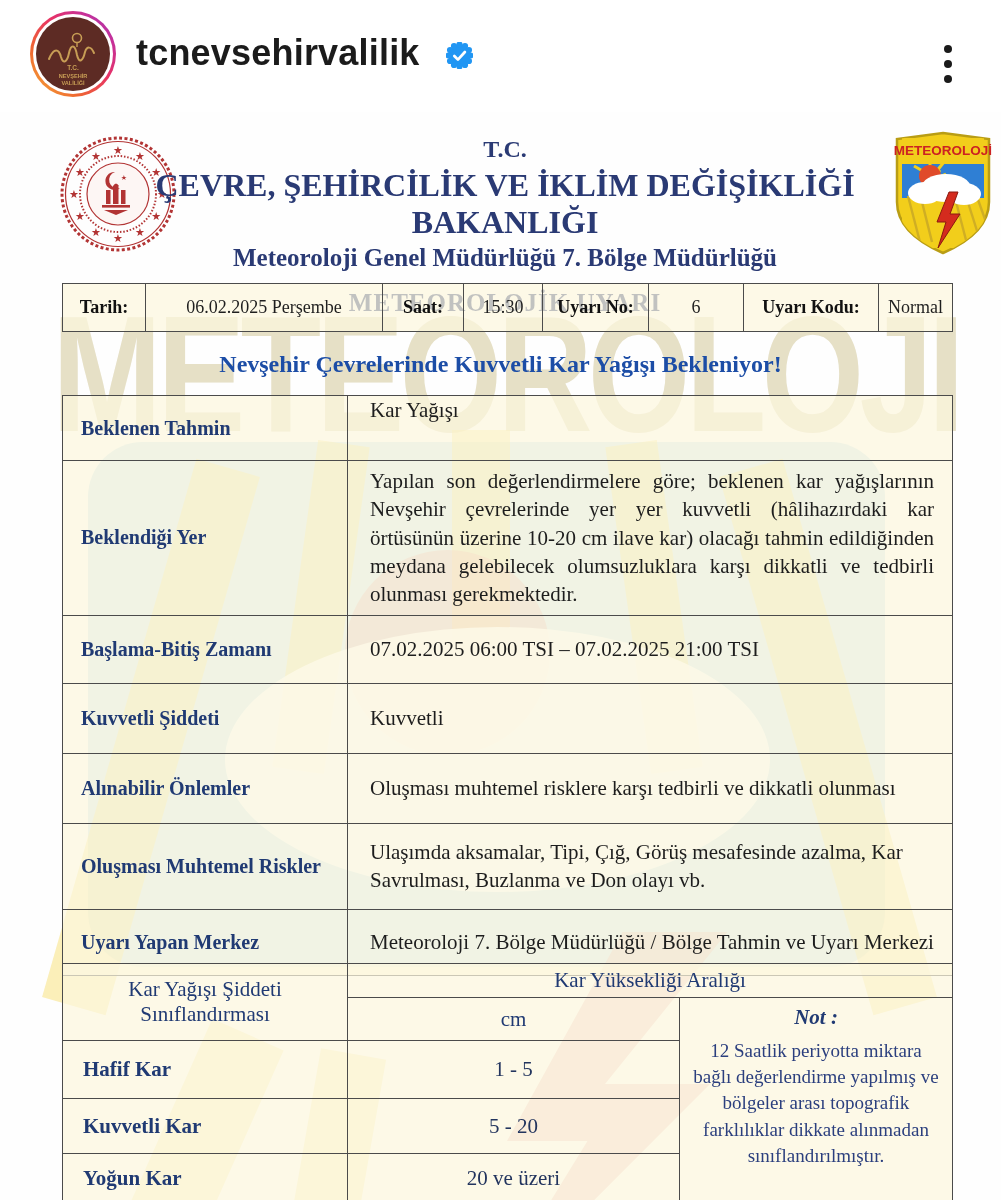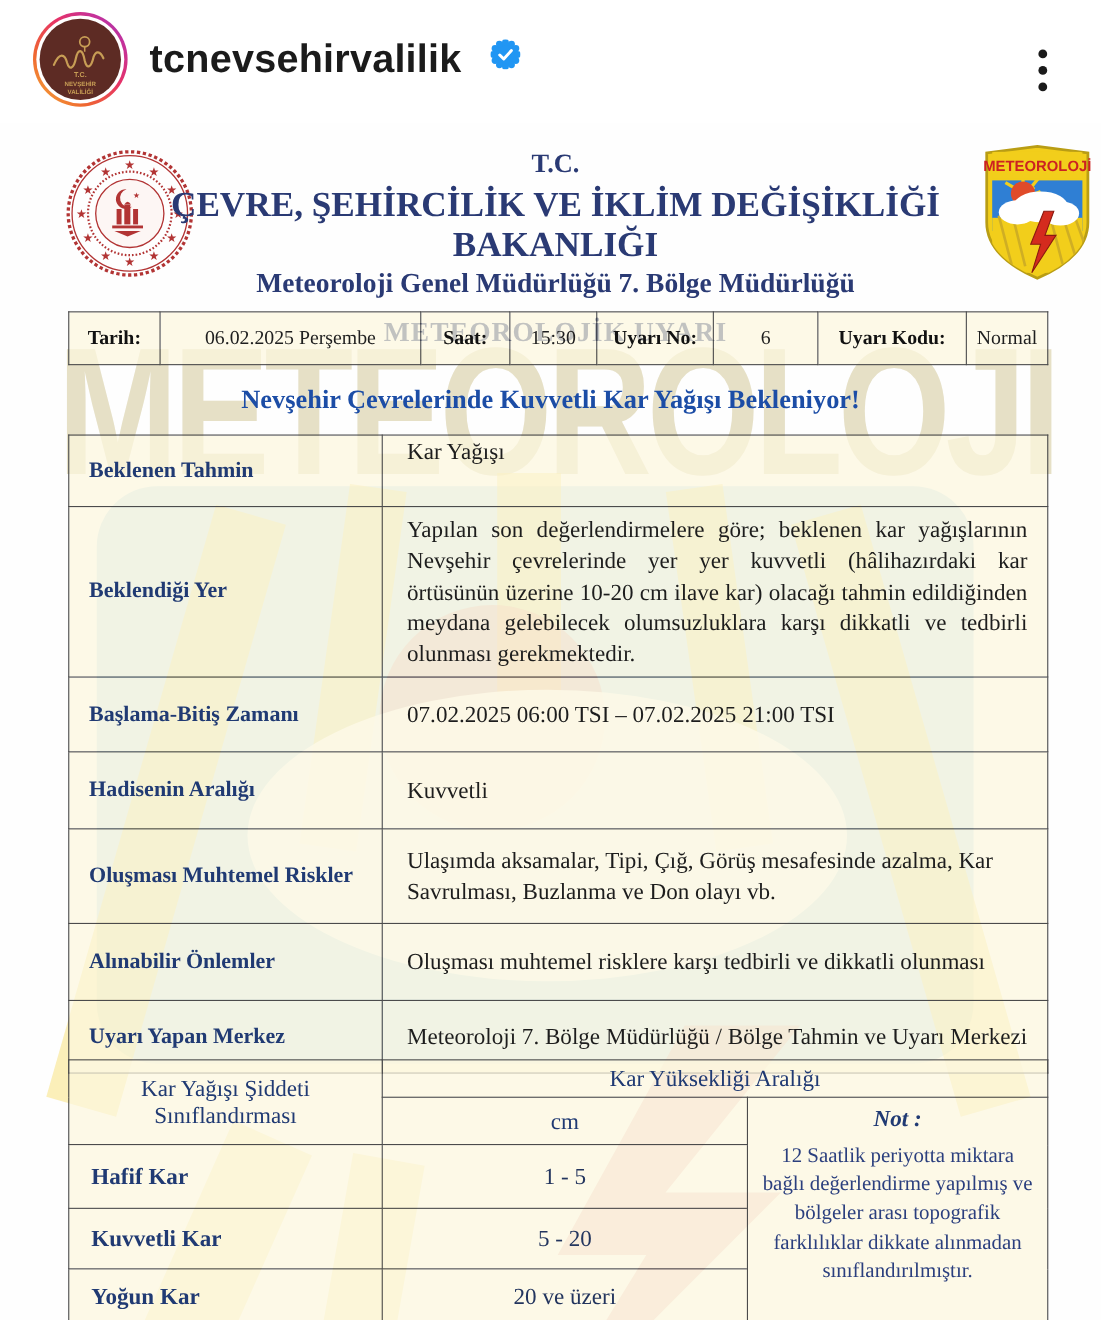--- a/index.html
+++ b/index.html
@@ -8,21 +8,21 @@
 
   
   .ig-header { position:absolute; top:0; left:0; width:1001px; height:112px; background:#fff; z-index:5; }
   .avatar-ring { position:absolute; left:30px; top:11px; width:86px; height:86px; border-radius:50%;
     background:linear-gradient(45deg,#f6b33a 0%,#ef6830 28%,#e73266 58%,#c3319c 82%,#8a3ab9 100%);
     padding:3px; cursor:pointer; }
   .avatar-white { width:100%; height:100%; border-radius:50%; background:#fff; padding:3px; }
   .avatar-inner { width:100%; height:100%; border-radius:50%; background:#5d2b24; overflow:hidden; position:relative; }
   .avatar-inner svg { position:absolute; top:0; left:0; }
 
-  .username-row { position:absolute; left:136px; top:32px; display:flex; gap:26px; }
+  .username-row { position:absolute; left:136px; top:32px; display:flex; align-items:center; gap:26px; }
   .username { font-size:36px; font-weight:700; color:#1b1b1b; letter-spacing:.2px; cursor:pointer; }
   .verified { width:27px; height:27px; margin-top:4px; }
 
   .menu-dots { position:absolute; left:938px; top:38px; width:20px; cursor:pointer; }
   .menu-dots i { display:block; width:8px; height:8px; border-radius:50%; background:#1a1a1a; margin:7px auto; }
 
   
   .post-image { position:absolute; top:112px; left:0; width:1001px; height:1088px; background:#fefefe;
     overflow:hidden; font-family:"Liberation Serif", serif; }
 
@@ -248,30 +248,30 @@
       </tr>
       <tr style="height:112px">
         <td class="lbl">Beklendiği Yer</td>
         <td class="val just">Yapılan son değerlendirmelere göre; beklenen kar yağışlarının Nevşehir çevrelerinde yer yer kuvvetli (hâlihazırdaki kar örtüsünün üzerine 10-20 cm ilave kar) olacağı tahmin edildiğinden meydana gelebilecek olumsuzluklara karşı dikkatli ve tedbirli olunması gerekmektedir.</td>
       </tr>
       <tr style="height:68px">
         <td class="lbl">Başlama-Bitiş Zamanı</td>
         <td class="val">07.02.2025 06:00 TSI – 07.02.2025 21:00 TSI</td>
       </tr>
       <tr style="height:70px">
-        <td class="lbl">Hadisenin Aralığı</td>
+        <td class="lbl">Kuvvetli Şiddeti</td>
         <td class="val">Kuvvetli</td>
+      </tr>
+      <tr style="height:70px">
+        <td class="lbl">Alınabilir Önlemler</td>
+        <td class="val">Oluşması muhtemel risklere karşı tedbirli ve dikkatli olunması</td>
       </tr>
       <tr style="height:86px">
         <td class="lbl">Oluşması Muhtemel Riskler</td>
         <td class="val">Ulaşımda aksamalar, Tipi, Çığ, Görüş mesafesinde azalma, Kar Savrulması, Buzlanma ve Don olayı vb.</td>
-      </tr>
-      <tr style="height:70px">
-        <td class="lbl">Alınabilir Önlemler</td>
-        <td class="val">Oluşması muhtemel risklere karşı tedbirli ve dikkatli olunması</td>
       </tr>
       <tr style="height:66px">
         <td class="lbl">Uyarı Yapan Merkez</td>
         <td class="val">Meteoroloji 7. Bölge Müdürlüğü / Bölge Tahmin ve Uyarı Merkezi</td>
       </tr>
     </tbody>
       </table>
 
     <table class="class-table">
       <colgroup>

